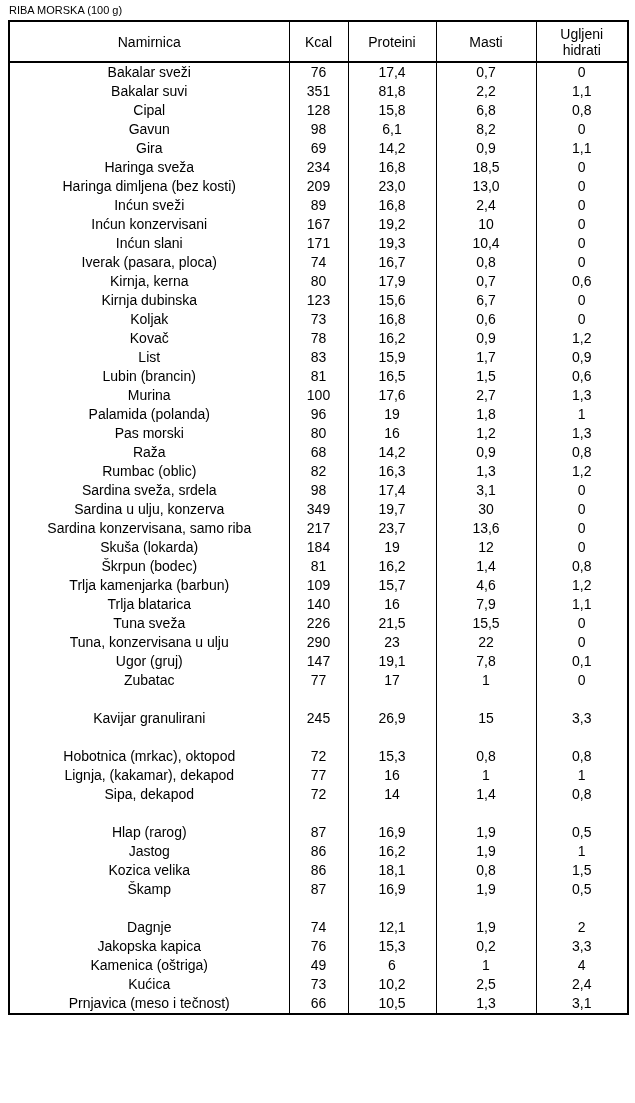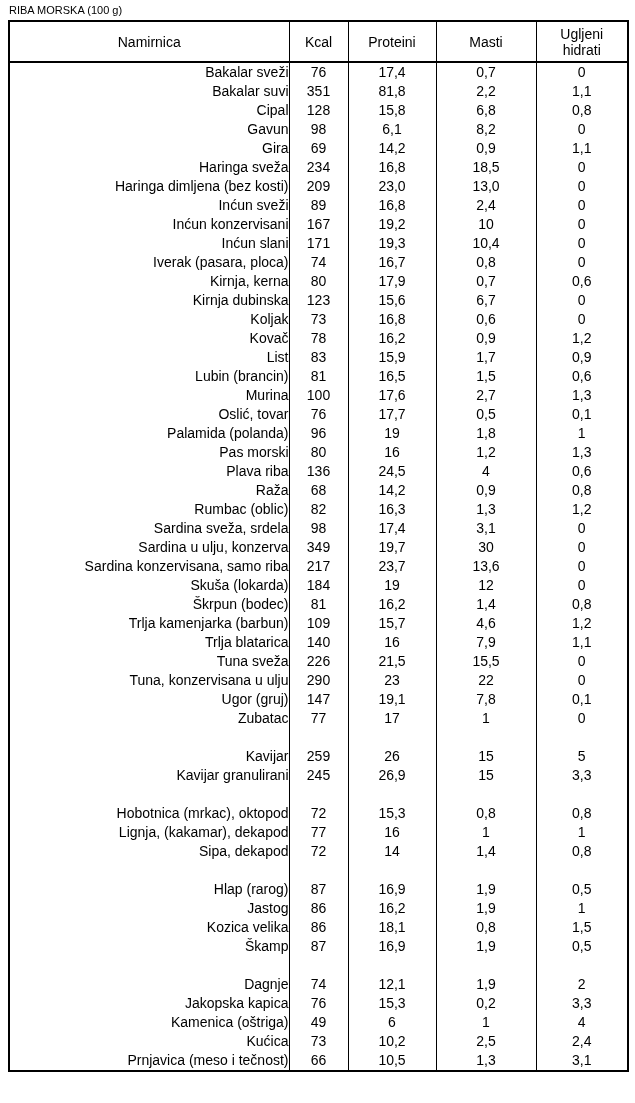--- a/index.html
+++ b/index.html
@@ -47,21 +47,21 @@
   }
   table.nutrition td {
     font-size: 14px;
     height: 19px;
     line-height: 19px;
     padding: 0;
     white-space: nowrap;
     overflow: hidden;
   }
   td.col-name {
-    text-align: right;
+    text-align: center;
     padding-left: 5px;
   }
   td.col-num {
     text-align: center;
   }
   tr.spacer td {
     height: 19px;
   }
 </style>
 </head>
@@ -208,48 +208,34 @@
           <td class="col-num">0,6</td>
         </tr>
         <tr>
           <td class="col-name">Murina</td>
           <td class="col-num">100</td>
           <td class="col-num">17,6</td>
           <td class="col-num">2,7</td>
           <td class="col-num">1,3</td>
         </tr>
         <tr>
-          <td class="col-name">Oslić, tovar</td>
-          <td class="col-num">76</td>
-          <td class="col-num">17,7</td>
-          <td class="col-num">0,5</td>
-          <td class="col-num">0,1</td>
-        </tr>
-        <tr>
           <td class="col-name">Palamida (polanda)</td>
           <td class="col-num">96</td>
           <td class="col-num">19</td>
           <td class="col-num">1,8</td>
           <td class="col-num">1</td>
         </tr>
         <tr>
           <td class="col-name">Pas morski</td>
           <td class="col-num">80</td>
           <td class="col-num">16</td>
           <td class="col-num">1,2</td>
           <td class="col-num">1,3</td>
         </tr>
         <tr>
-          <td class="col-name">Plava riba</td>
-          <td class="col-num">136</td>
-          <td class="col-num">24,5</td>
-          <td class="col-num">4</td>
-          <td class="col-num">0,6</td>
-        </tr>
-        <tr>
           <td class="col-name">Raža</td>
           <td class="col-num">68</td>
           <td class="col-num">14,2</td>
           <td class="col-num">0,9</td>
           <td class="col-num">0,8</td>
         </tr>
         <tr>
           <td class="col-name">Rumbac (oblic)</td>
           <td class="col-num">82</td>
           <td class="col-num">16,3</td>
@@ -334,27 +320,20 @@
           <td class="col-num">0</td>
         </tr>
         <tr class="spacer">
           <td></td>
           <td></td>
           <td></td>
           <td></td>
           <td></td>
         </tr>
         <tr>
-          <td class="col-name">Kavijar</td>
-          <td class="col-num">259</td>
-          <td class="col-num">26</td>
-          <td class="col-num">15</td>
-          <td class="col-num">5</td>
-        </tr>
-        <tr>
           <td class="col-name">Kavijar granulirani</td>
           <td class="col-num">245</td>
           <td class="col-num">26,9</td>
           <td class="col-num">15</td>
           <td class="col-num">3,3</td>
         </tr>
         <tr class="spacer">
           <td></td>
           <td></td>
           <td></td>

